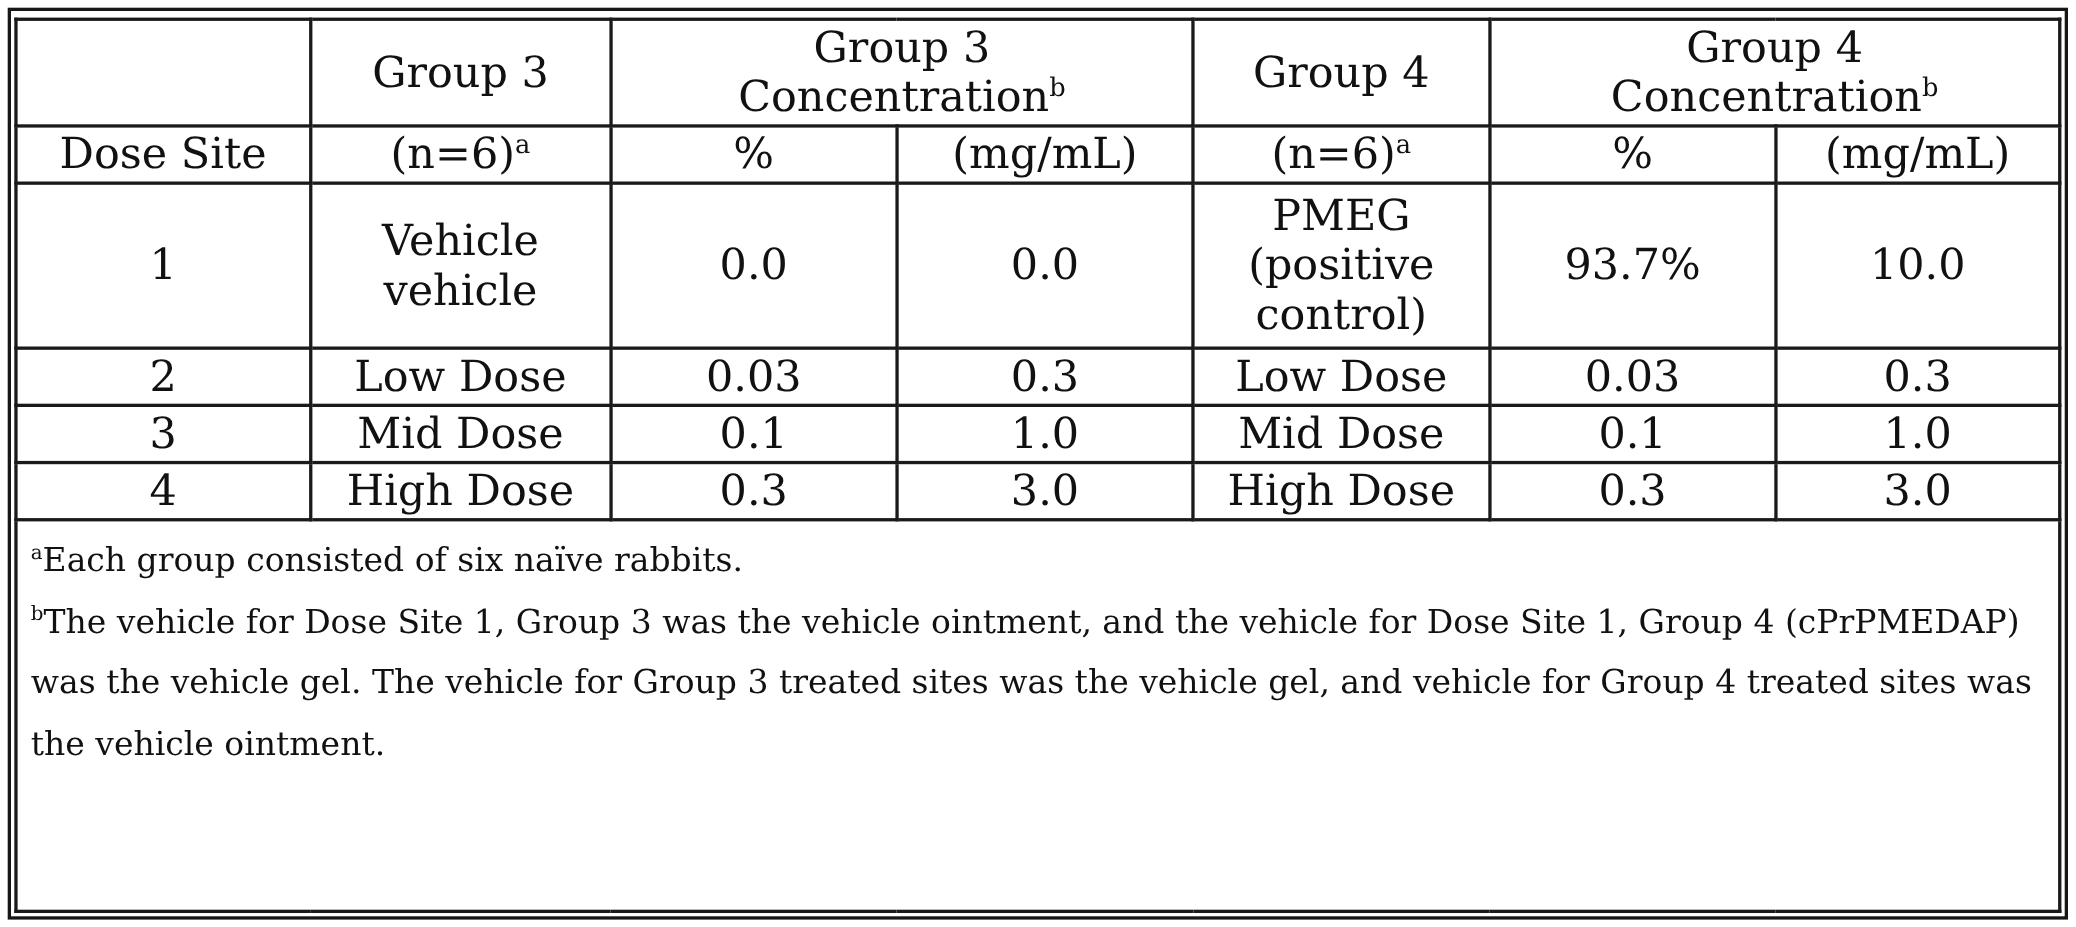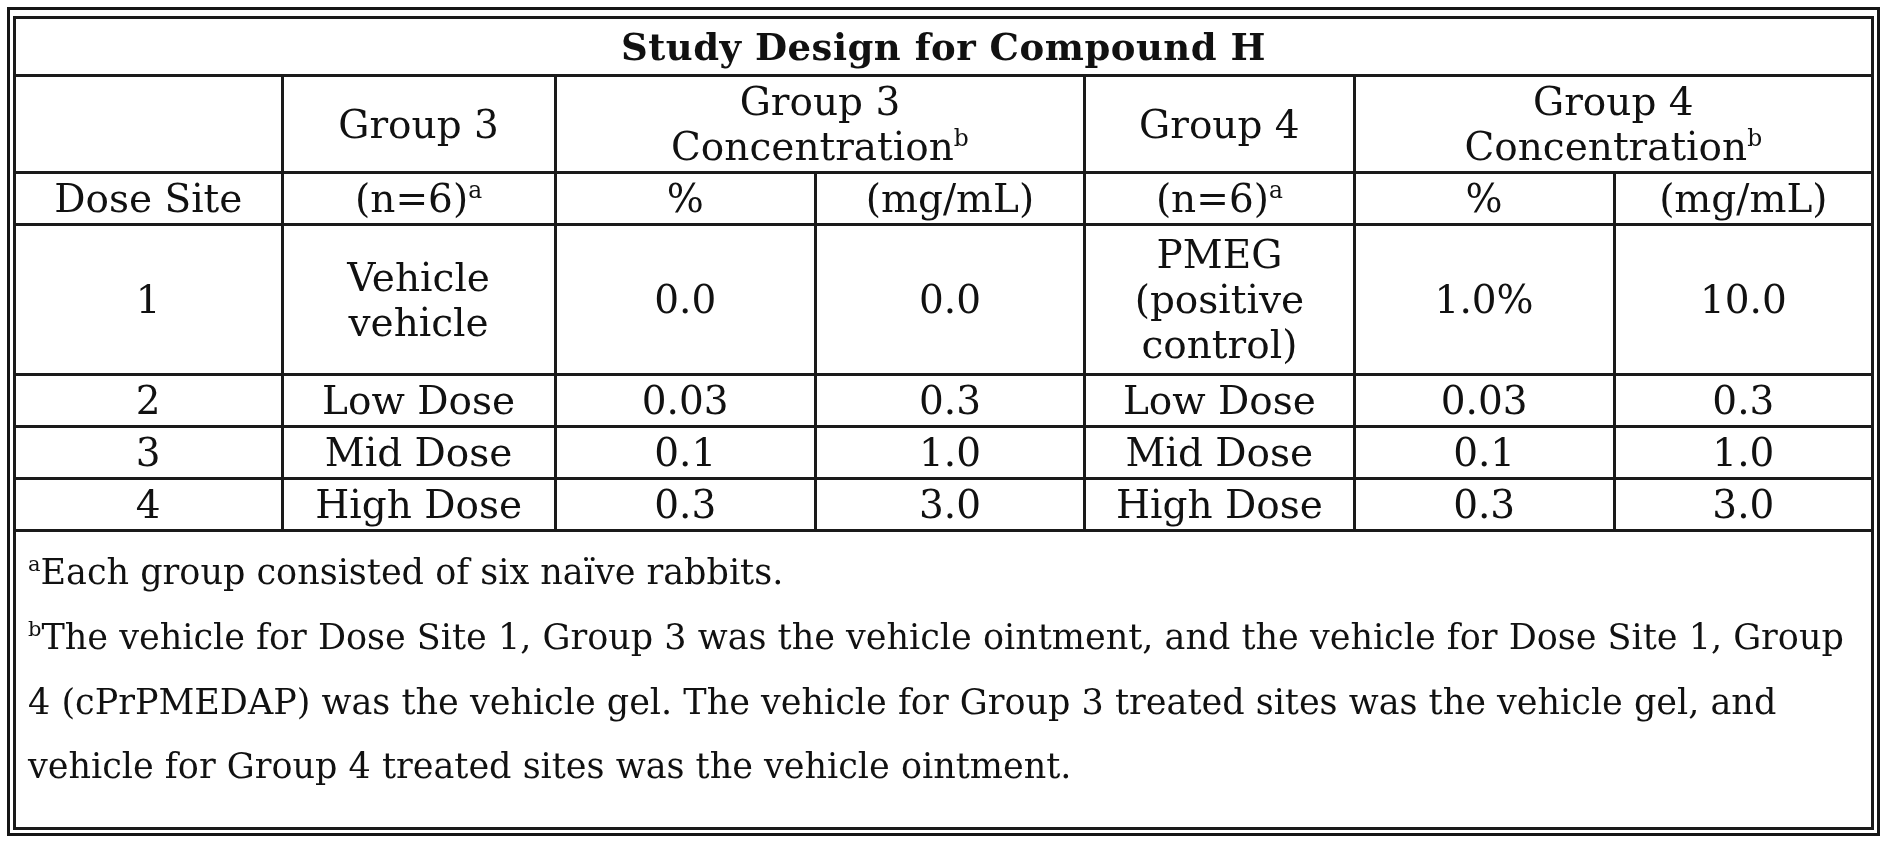--- a/index.html
+++ b/index.html
@@ -43,44 +43,41 @@
   .prewrap { white-space: pre-line; }
   sup {
     font-size: 0.6em;
     vertical-align: super;
     line-height: 0;
   }
   td.footnotes-cell {
     text-align: left;
     vertical-align: top;
     padding: 8px 14px 8px 12px;
-    font-size: 35px;
+    font-size: 30px;
     line-height: 1.85;
   }
   .footnote { margin: 0; }
 </style>
 </head>
 <body>
 
 <div class="frame">
   <table class="study-table">
     <colgroup>
       <col style="width:14.4%">
         <col style="width:14.7%">
         <col style="width:14.0%">
       <col style="width:14.5%">
         <col style="width:14.5%">
         <col style="width:14.0%">
       <col style="width:13.9%">
     </colgroup>
 
     <tbody>
-        <tr class="title-row">
-      <td colspan="7">Study Design for Compound H</td>
-    </tr>
 
     <tr class="hdr1">
       <td></td>
       <td>
         <span>Group 3</span>
       </td>
       <td colspan="2">
         <span class="prewrap">Group 3
 Concentration</span><sup>b</sup>
       </td>
@@ -109,21 +106,21 @@
 
     <tr class="row-tall">
       <td>1</td>
       <td class="prewrap">Vehicle
 vehicle</td>
       <td>0.0</td>
       <td>0.0</td>
       <td class="prewrap">PMEG
 (positive
 control)</td>
-      <td>1.0%</td>
+      <td>93.7%</td>
       <td>10.0</td>
     </tr>
 
     <tr class="row-std">
       <td>2</td>
       <td>Low Dose</td>
       <td>0.03</td>
       <td>0.3</td>
       <td>Low Dose</td>
       <td>0.03</td>

